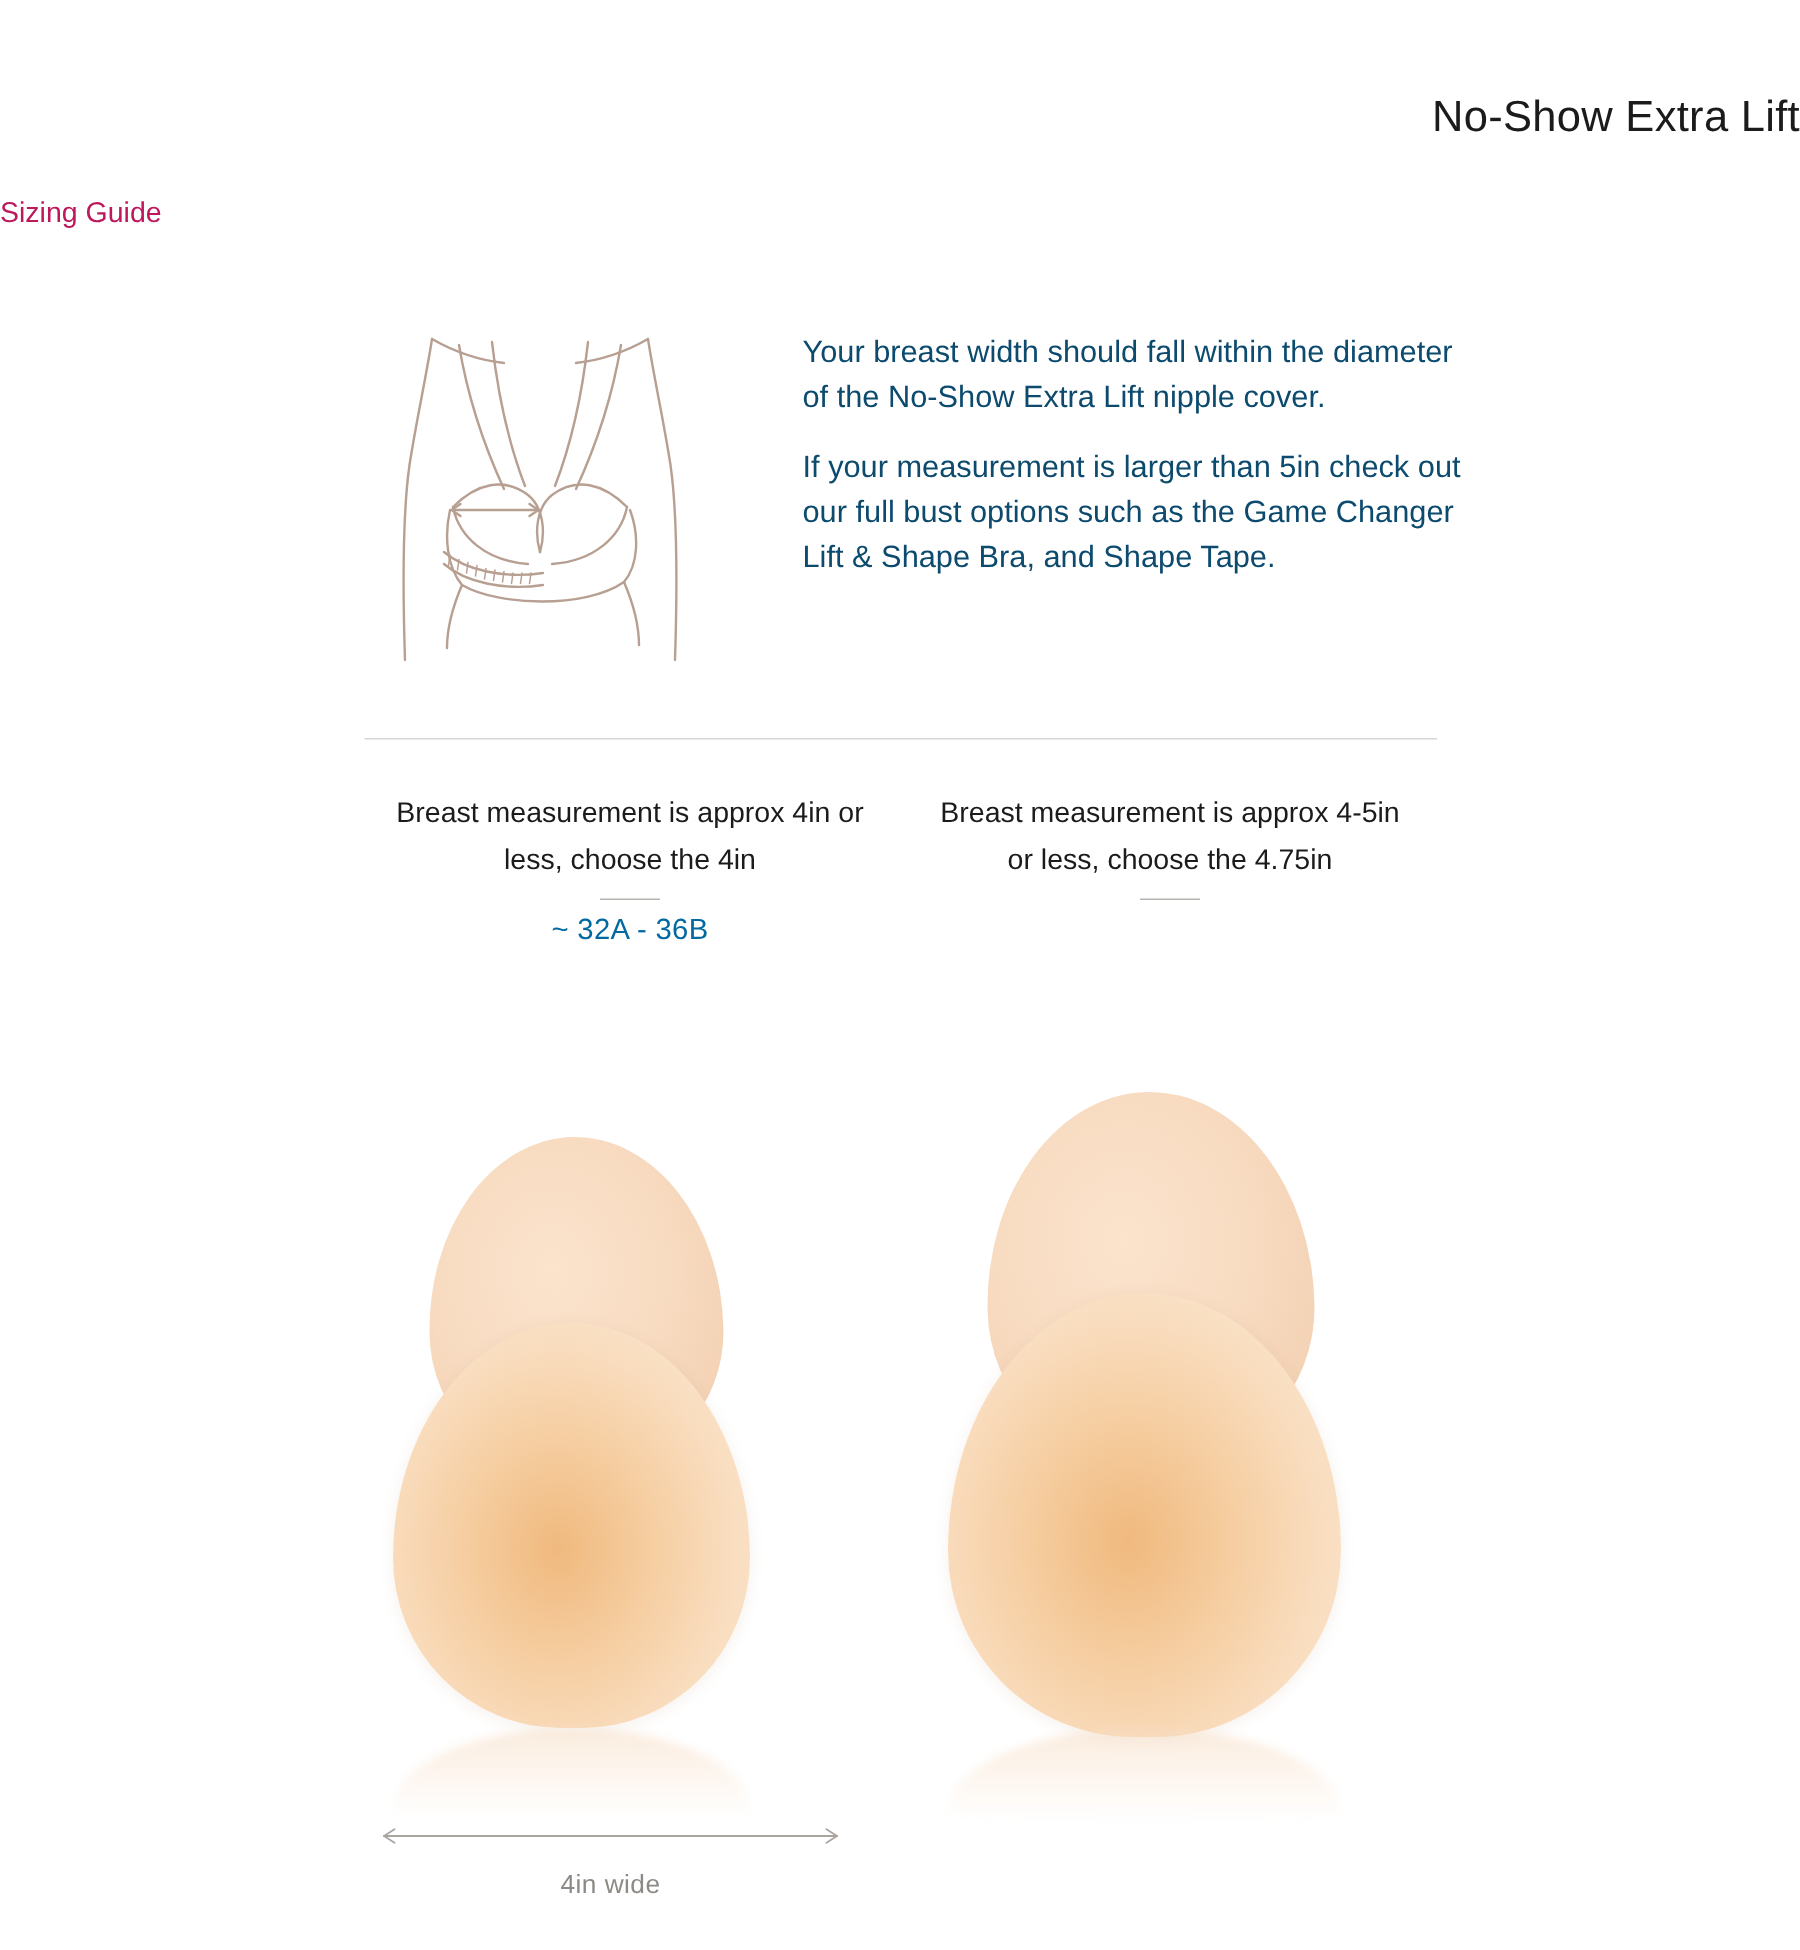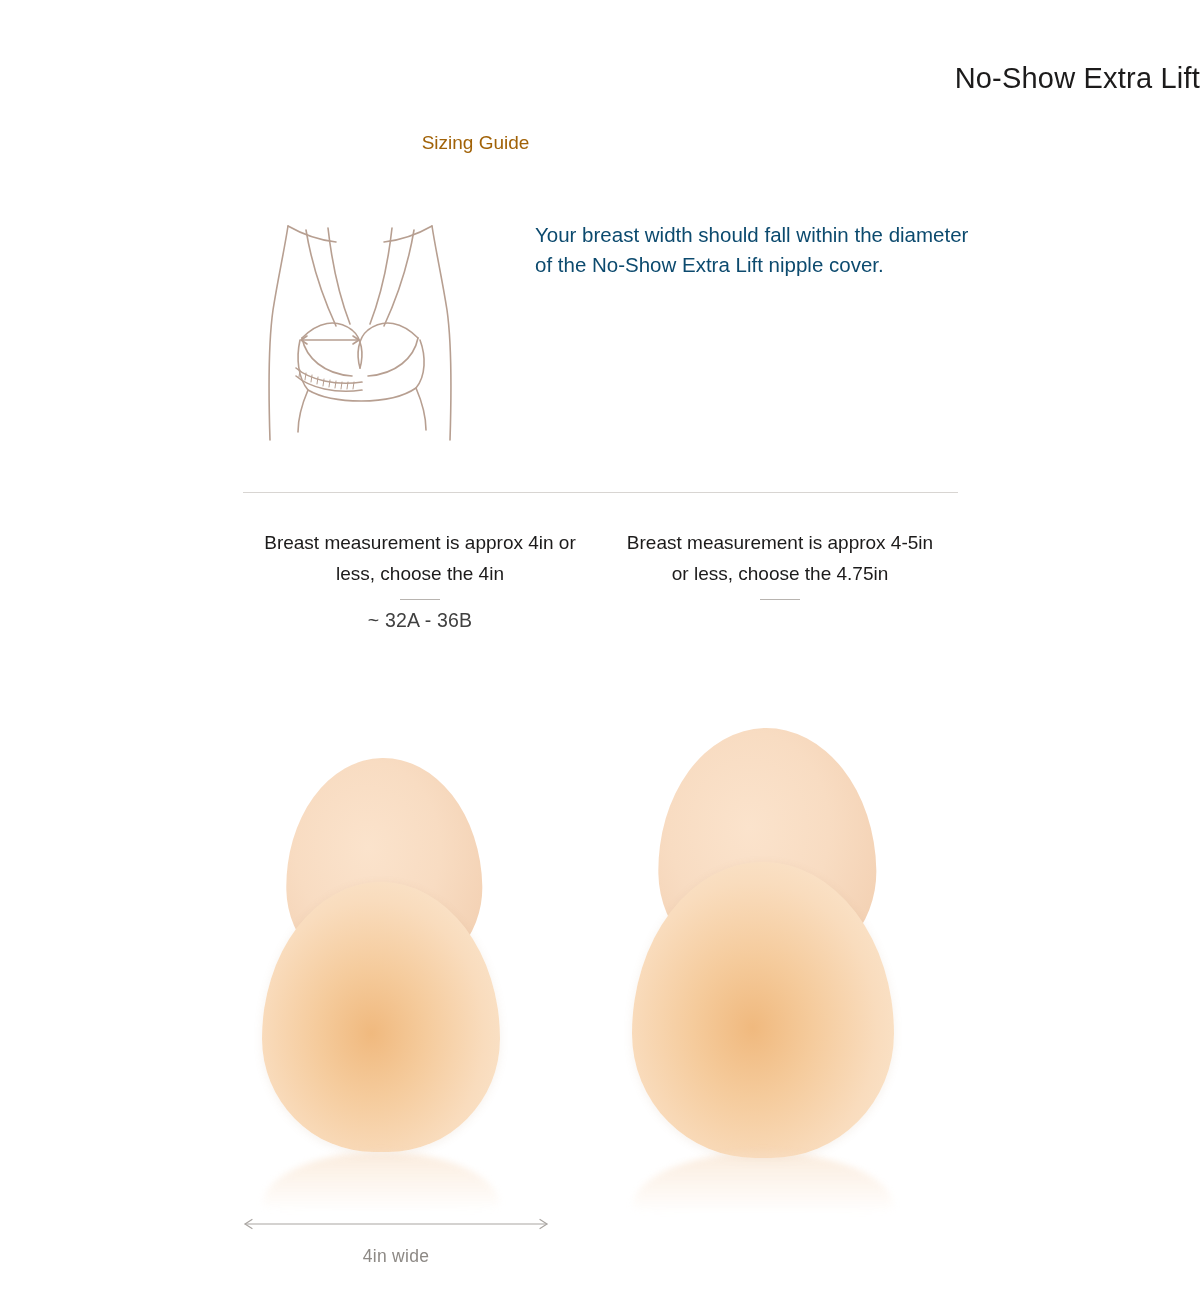--- a/index.html
+++ b/index.html
@@ -32,24 +32,23 @@
     font-weight: 400;
     letter-spacing: 0.2px;
     color: #1c1b1b;
   }
 
   .subtitle {
     position: absolute;
     top: 132px;
     left: 0;
     width: 951px;
-    text-align: center;
     font-size: 19px;
     font-weight: 400;
-    color: #a16207;
+    color: #be185d;
   }
 
   .intro {
     position: absolute;
     top: 210px;
     left: 240px;
     width: 730px;
     height: 250px;
   }
 
@@ -106,21 +105,21 @@
 
   .col-rule {
     width: 40px;
     height: 1px;
     background: #b8b4b0;
     margin: 9px auto 9px auto;
   }
 
   .col-range {
     font-size: 19.5px;
-    color: #404040;
+    color: #0369a1;
     letter-spacing: 0.2px;
   }
 
   .products {
     position: absolute;
     top: 700px;
     left: 0;
     width: 1200px;
     height: 530px;
   }
@@ -185,21 +184,21 @@
     background: linear-gradient(to bottom, rgba(248,221,195,0.55), rgba(255,255,255,0));
     border-radius: 50% 50% 50% 50% / 90% 90% 10% 10%;
     filter: blur(3px);
   }
 
   .measure {
     position: absolute;
     top: 1218px;
     height: 70px;
   }
-  .measure.left { left: 241px; width: 310px; }
+  .measure.left { left: 252px; width: 310px; }
   .measure.right { left: 583px; width: 348px; }
 
   .measure .arrow-svg {
     display: block;
   }
 
   .measure .cap {
     text-align: center;
     font-size: 17.5px;
     color: #8d8985;
@@ -259,20 +258,21 @@
 
           <path d="M62 122 L118 122"></path>
           <path d="M67 118 L61 122 L67 126"></path>
           <path d="M113 118 L119 122 L113 126"></path>
         </g>
       </svg>
     </div>
 
     <div class="intro-text">
       <p>Your breast width should fall within the  diameter of the No-Show Extra Lift nipple cover.</p>
+      <p>If your measurement is larger than 5in check out our full bust options such as the Game Changer Lift &amp; Shape Bra, and Shape Tape.</p>
     </div>
 
   </div>
 
   <div class="divider"></div>
 
   <div class="columns">
 
     <div class="col">
       <div class="col-desc">Breast measurement is approx 4in or less, choose the 4in</div>

